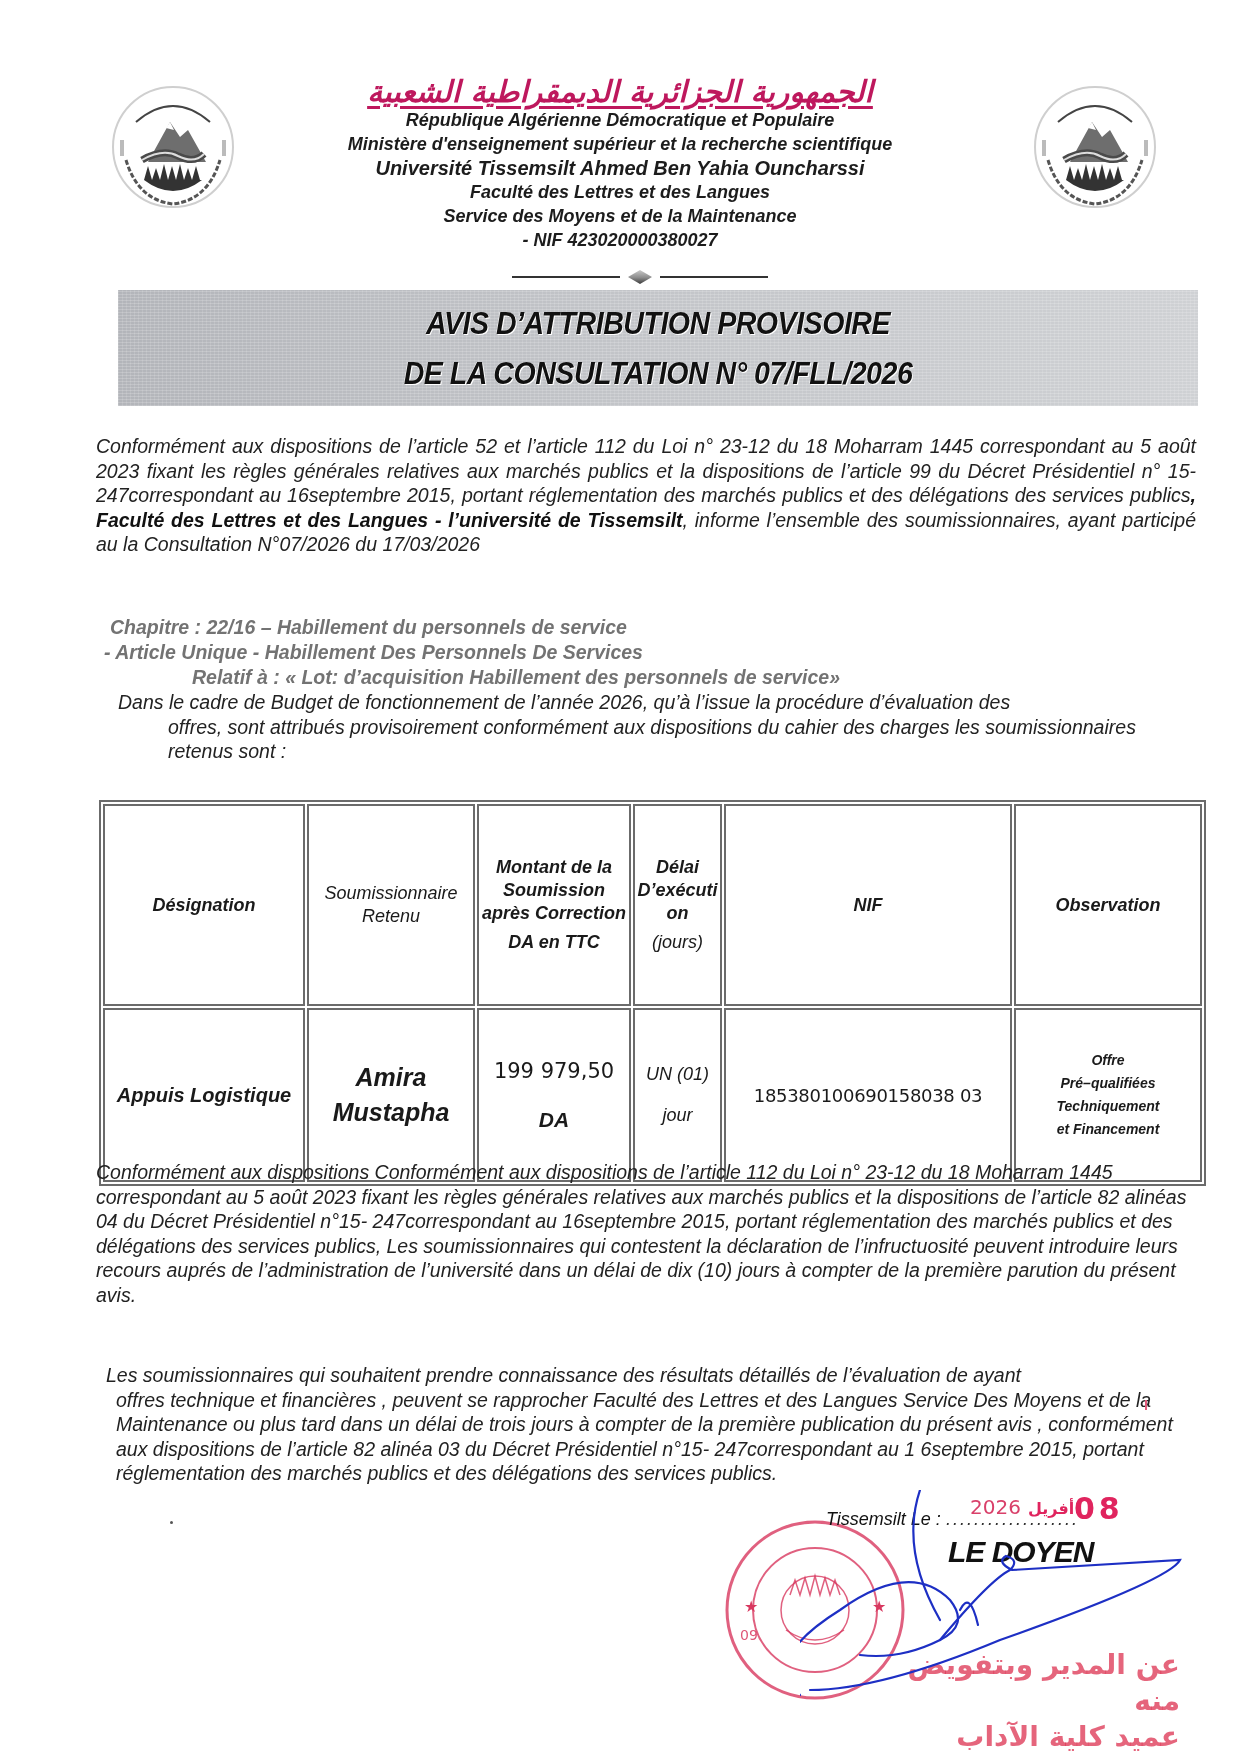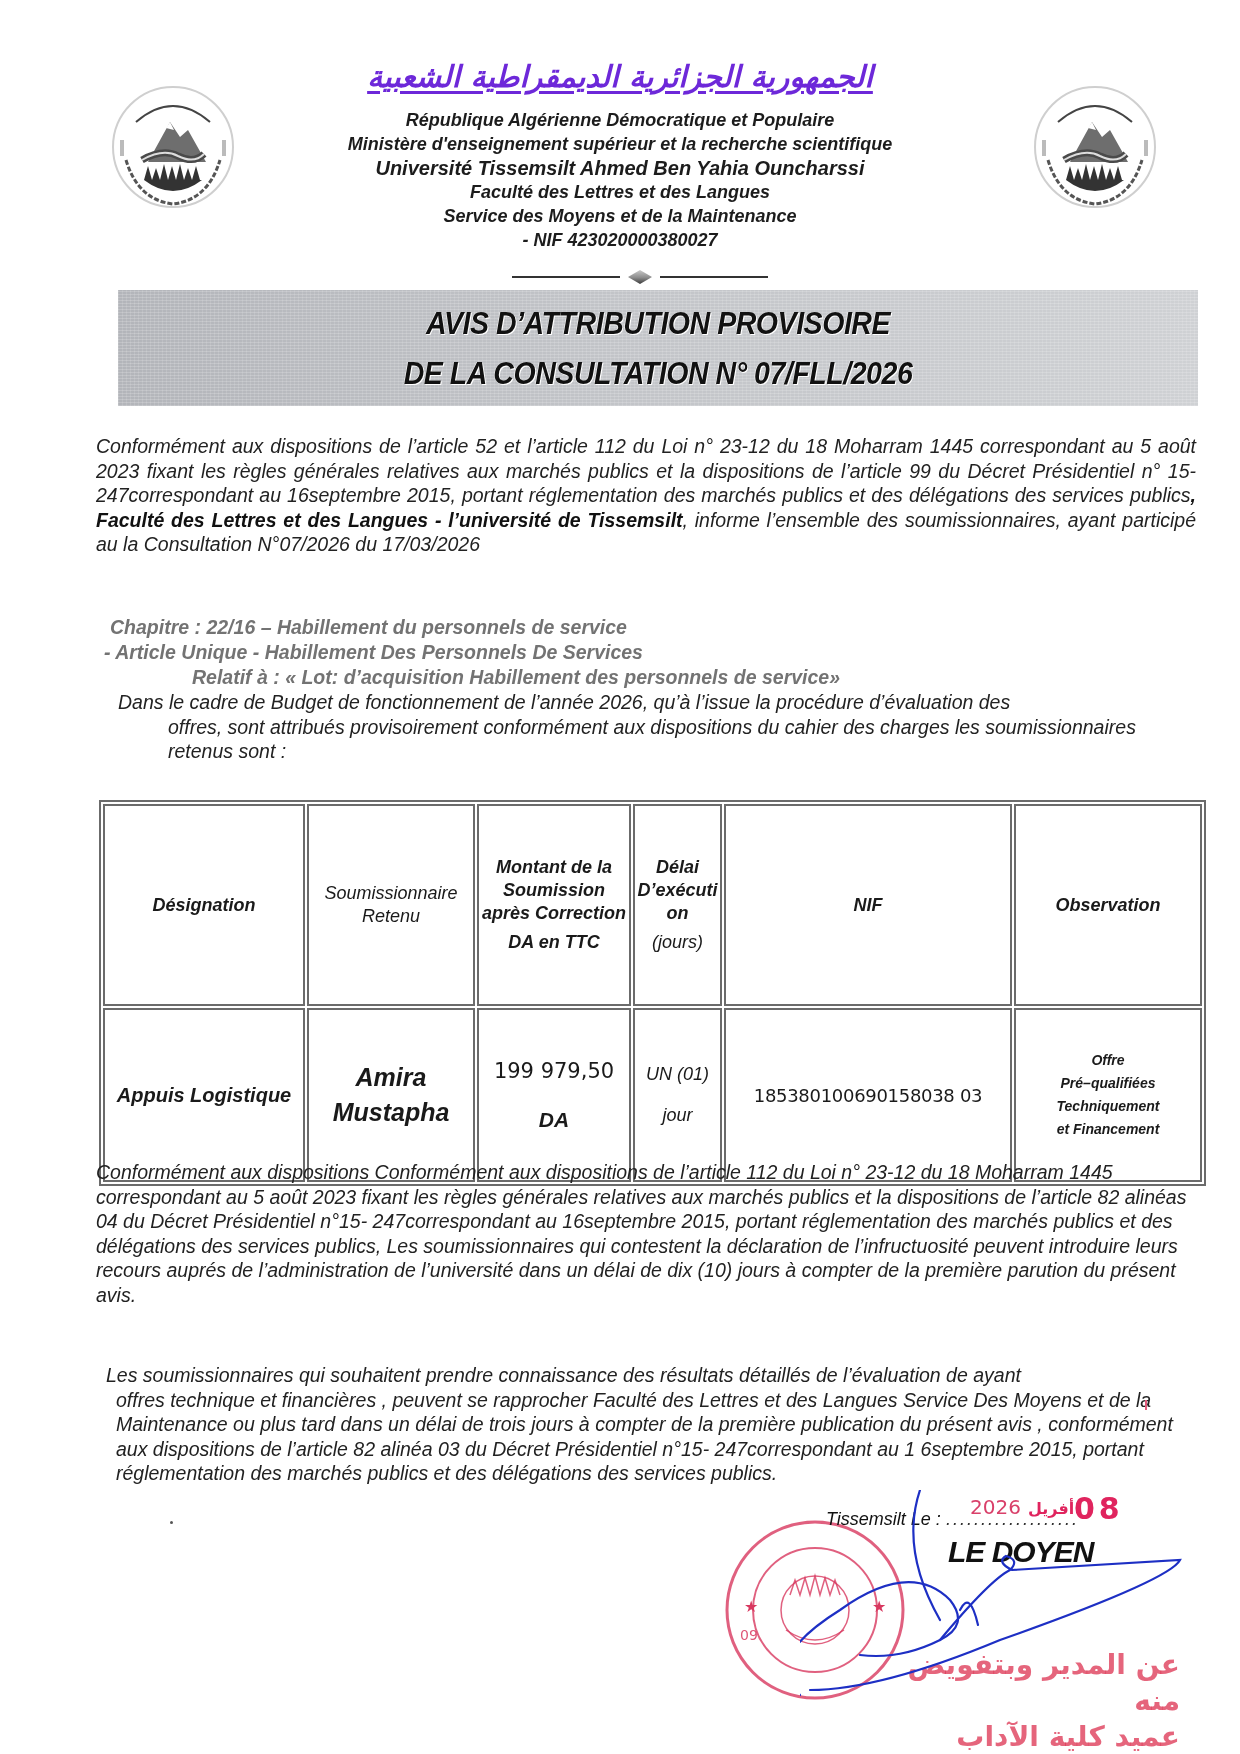--- a/index.html
+++ b/index.html
@@ -6,23 +6,23 @@
   html, body { width: 1240px; height: 1754px; background: #ffffff; overflow: hidden; }
   body { position: relative; font-family: "Liberation Sans", sans-serif; color: #1a1a1a; }
 
   
   .logo { position: absolute; width: 130px; height: 130px; top: 82px; }
   .logo.left { left: 108px; }
   .logo.right { left: 1030px; }
   .logo svg { width: 100%; height: 100%; }
 
   .arabic-title {
-    position: absolute; left: 0; right: 0; top: 59px; text-align: center;
+    position: absolute; left: 0; right: 0; top: 74px; text-align: center;
     font-family: "DejaVu Sans", sans-serif; font-weight: bold; font-style: italic;
-    font-size: 30px; direction: rtl; color: #6d28d9;
+    font-size: 30px; direction: rtl; color: #be185d;
     text-decoration: underline; text-underline-offset: 4px;
   }
   .header-lines {
     position: absolute; left: 240px; width: 760px; top: 108px; text-align: center;
     font-style: italic; font-weight: bold; font-size: 18px; line-height: 24px; color: #1c1c1c;
   }
   .header-lines .line { display: block; }
   .header-lines .line.tall { font-size: 20px; }
 
   .separator { position: absolute; left: 512px; top: 270px; width: 256px; height: 14px; }

